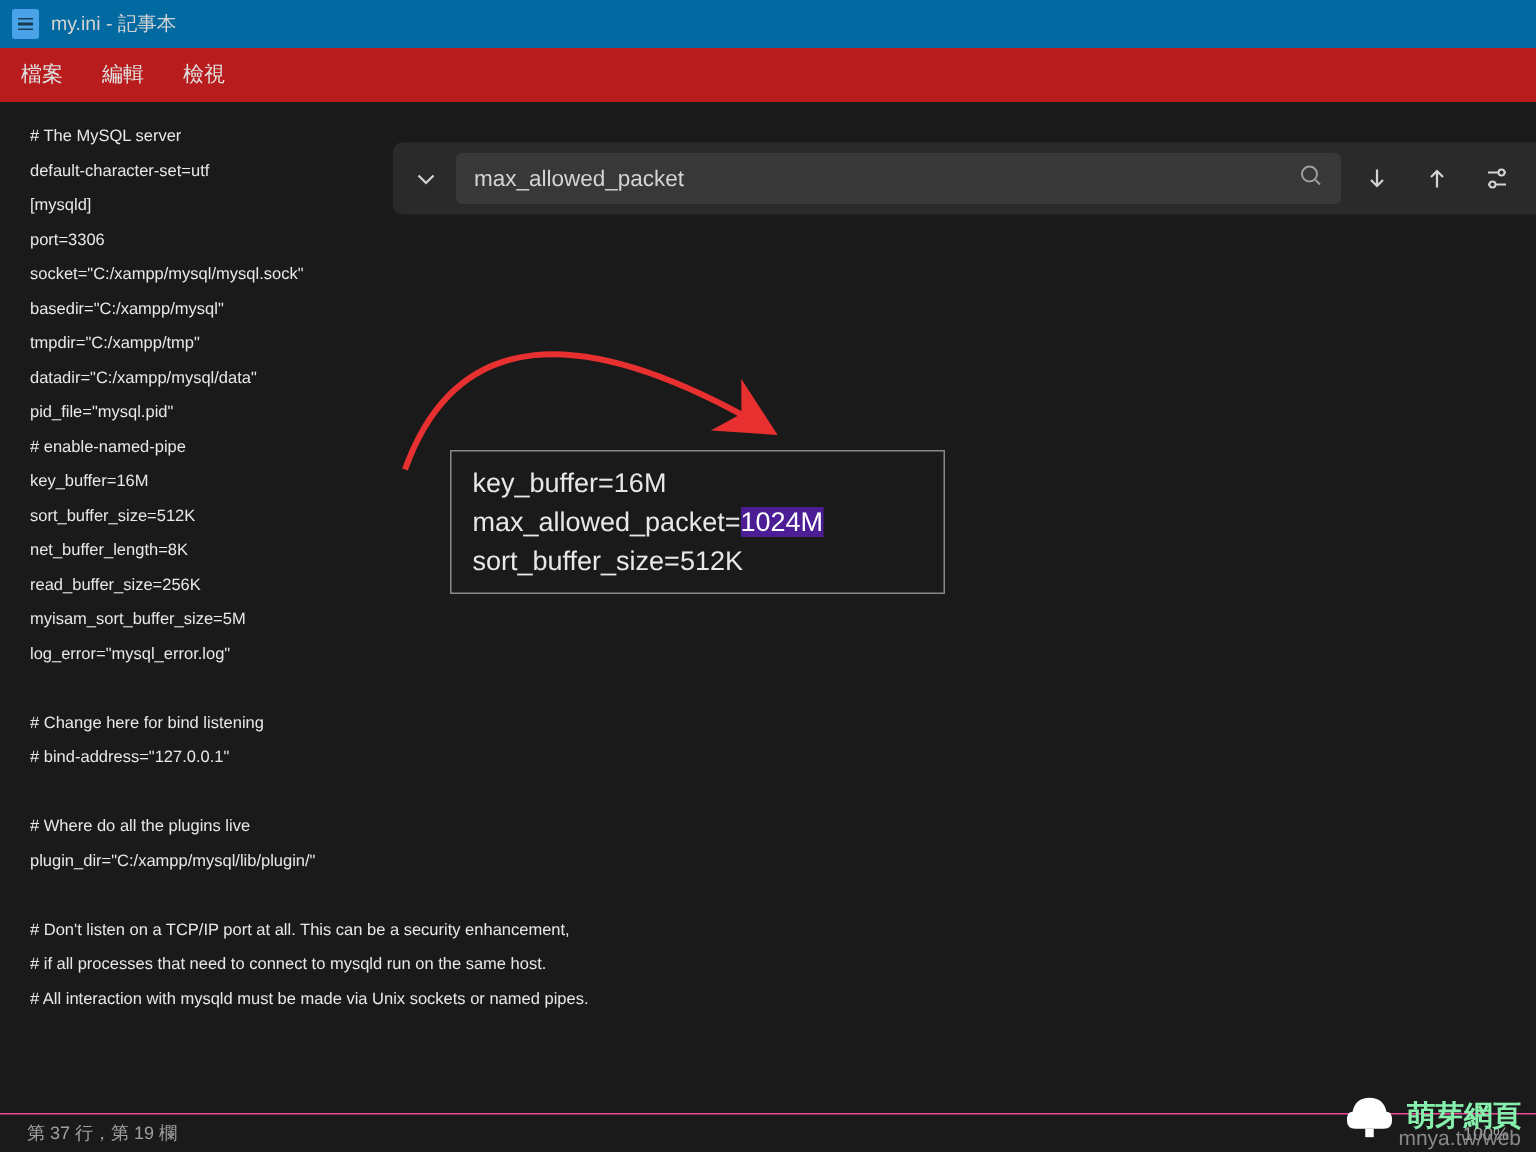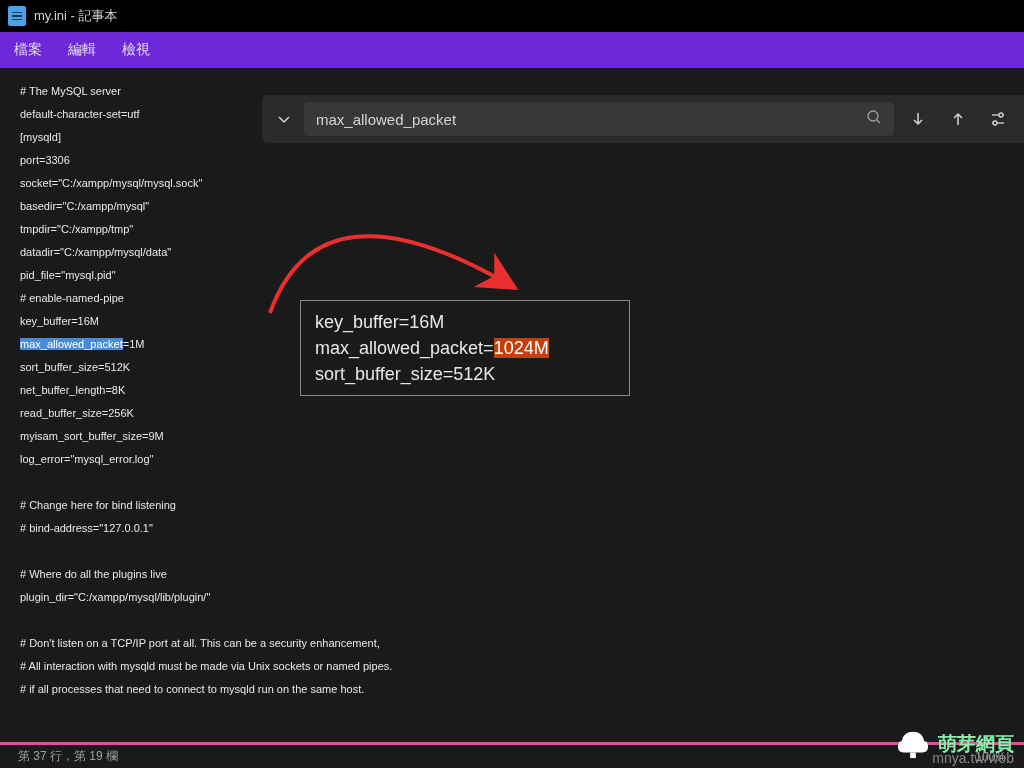--- a/index.html
+++ b/index.html
@@ -11,21 +11,21 @@
     body {
       width: 1024px;
       height: 768px;
       background: #1a1a1a;
       color: #d4d4d4;
       overflow: hidden;
       position: relative;
     }
     .titlebar {
       height: 32px;
-      background: #000000;
+      background: #0369a1;
       display: flex;
       align-items: center;
       padding: 0 8px;
       gap: 8px;
     }
     .app-icon {
       width: 18px;
       height: 20px;
       background: #4aa3e8;
       border-radius: 2px;
@@ -48,21 +48,21 @@
       height: 1.5px;
       width: 10px;
       background: #1a3a52;
     }
     .titlebar-text {
       font-size: 13px;
       color: #d4d4d4;
     }
     .menubar {
       height: 36px;
-      background: #6d28d9;
+      background: #b91c1c;
       display: flex;
       align-items: center;
       padding-left: 14px;
       gap: 26px;
     }
     .menu-item {
       font-size: 14px;
       color: #e0e0e0;
       cursor: pointer;
     }
@@ -75,21 +75,21 @@
       font-family: "Segoe UI", sans-serif;
     }
     .text-line {
       white-space: pre;
     }
     .highlight {
       background: #4a8bd6;
       color: #fff;
     }
     .highlight-blue {
-      background: #c2410c;
+      background: #4c1d95;
       color: #fff;
     }
     .find-bar {
       position: absolute;
       top: 95px;
       left: 262px;
       right: 0;
       height: 48px;
       background: #2a2a2a;
       border-radius: 6px 0 0 6px;
@@ -161,21 +161,21 @@
       z-index: 6;
       pointer-events: none;
     }
     .statusbar {
       position: absolute;
       bottom: 0;
       left: 0;
       right: 0;
       height: 26px;
       background: #1a1a1a;
-      border-top: 3px solid #ec4899;
+      border-top: 1px solid #ec4899;
       display: flex;
       align-items: center;
       padding: 0 18px;
       font-size: 12px;
       color: #a0a0a0;
       justify-content: space-between;
     }
     .status-right {
       display: flex;
       gap: 20px;
@@ -266,37 +266,36 @@
       <div class="text-line">[mysqld]</div>
       <div class="text-line">port=3306</div>
       <div class="text-line">socket="C:/xampp/mysql/mysql.sock"</div>
       <div class="text-line">basedir="C:/xampp/mysql"</div>
       <div class="text-line">tmpdir="C:/xampp/tmp"</div>
       <div class="text-line">datadir="C:/xampp/mysql/data"</div>
       <div class="text-line">pid_file="mysql.pid"</div>
       <div class="text-line"># enable-named-pipe</div>
       <div class="text-line">key_buffer=16M</div>
     </div>
-  <div class="text-line"><span class="highlight">max_allowed_packet</span><span>=1M</span></div>
   <div id="lines-after">
       <div class="text-line">sort_buffer_size=512K</div>
       <div class="text-line">net_buffer_length=8K</div>
       <div class="text-line">read_buffer_size=256K</div>
-      <div class="text-line">myisam_sort_buffer_size=9M</div>
+      <div class="text-line">myisam_sort_buffer_size=5M</div>
       <div class="text-line">log_error="mysql_error.log"</div>
       <div class="text-line">&nbsp;</div>
       <div class="text-line"># Change here for bind listening</div>
       <div class="text-line"># bind-address="127.0.0.1"</div>
       <div class="text-line">&nbsp;</div>
       <div class="text-line"># Where do all the plugins live</div>
       <div class="text-line">plugin_dir="C:/xampp/mysql/lib/plugin/"</div>
       <div class="text-line">&nbsp;</div>
       <div class="text-line"># Don't listen on a TCP/IP port at all. This can be a security enhancement,</div>
+      <div class="text-line"># if all processes that need to connect to mysqld run on the same host.</div>
       <div class="text-line"># All interaction with mysqld must be made via Unix sockets or named pipes.</div>
-      <div class="text-line"># if all processes that need to connect to mysqld run on the same host.</div>
     </div>
 </div>
 
 <svg class="arrow-svg" viewBox="0 0 300 140">
   <defs>
     <marker id="arrowhead" markerWidth="12" markerHeight="12" refX="9" refY="5" orient="auto">
       <path d="M0,0 L10,5 L0,10 L3,5 Z" fill="#e83030"></path>
     </marker>
   </defs>
   <path d="M 20 125 Q 70 -15 265 100" stroke="#e83030" stroke-width="4" fill="none" marker-end="url(#arrowhead)"></path>

